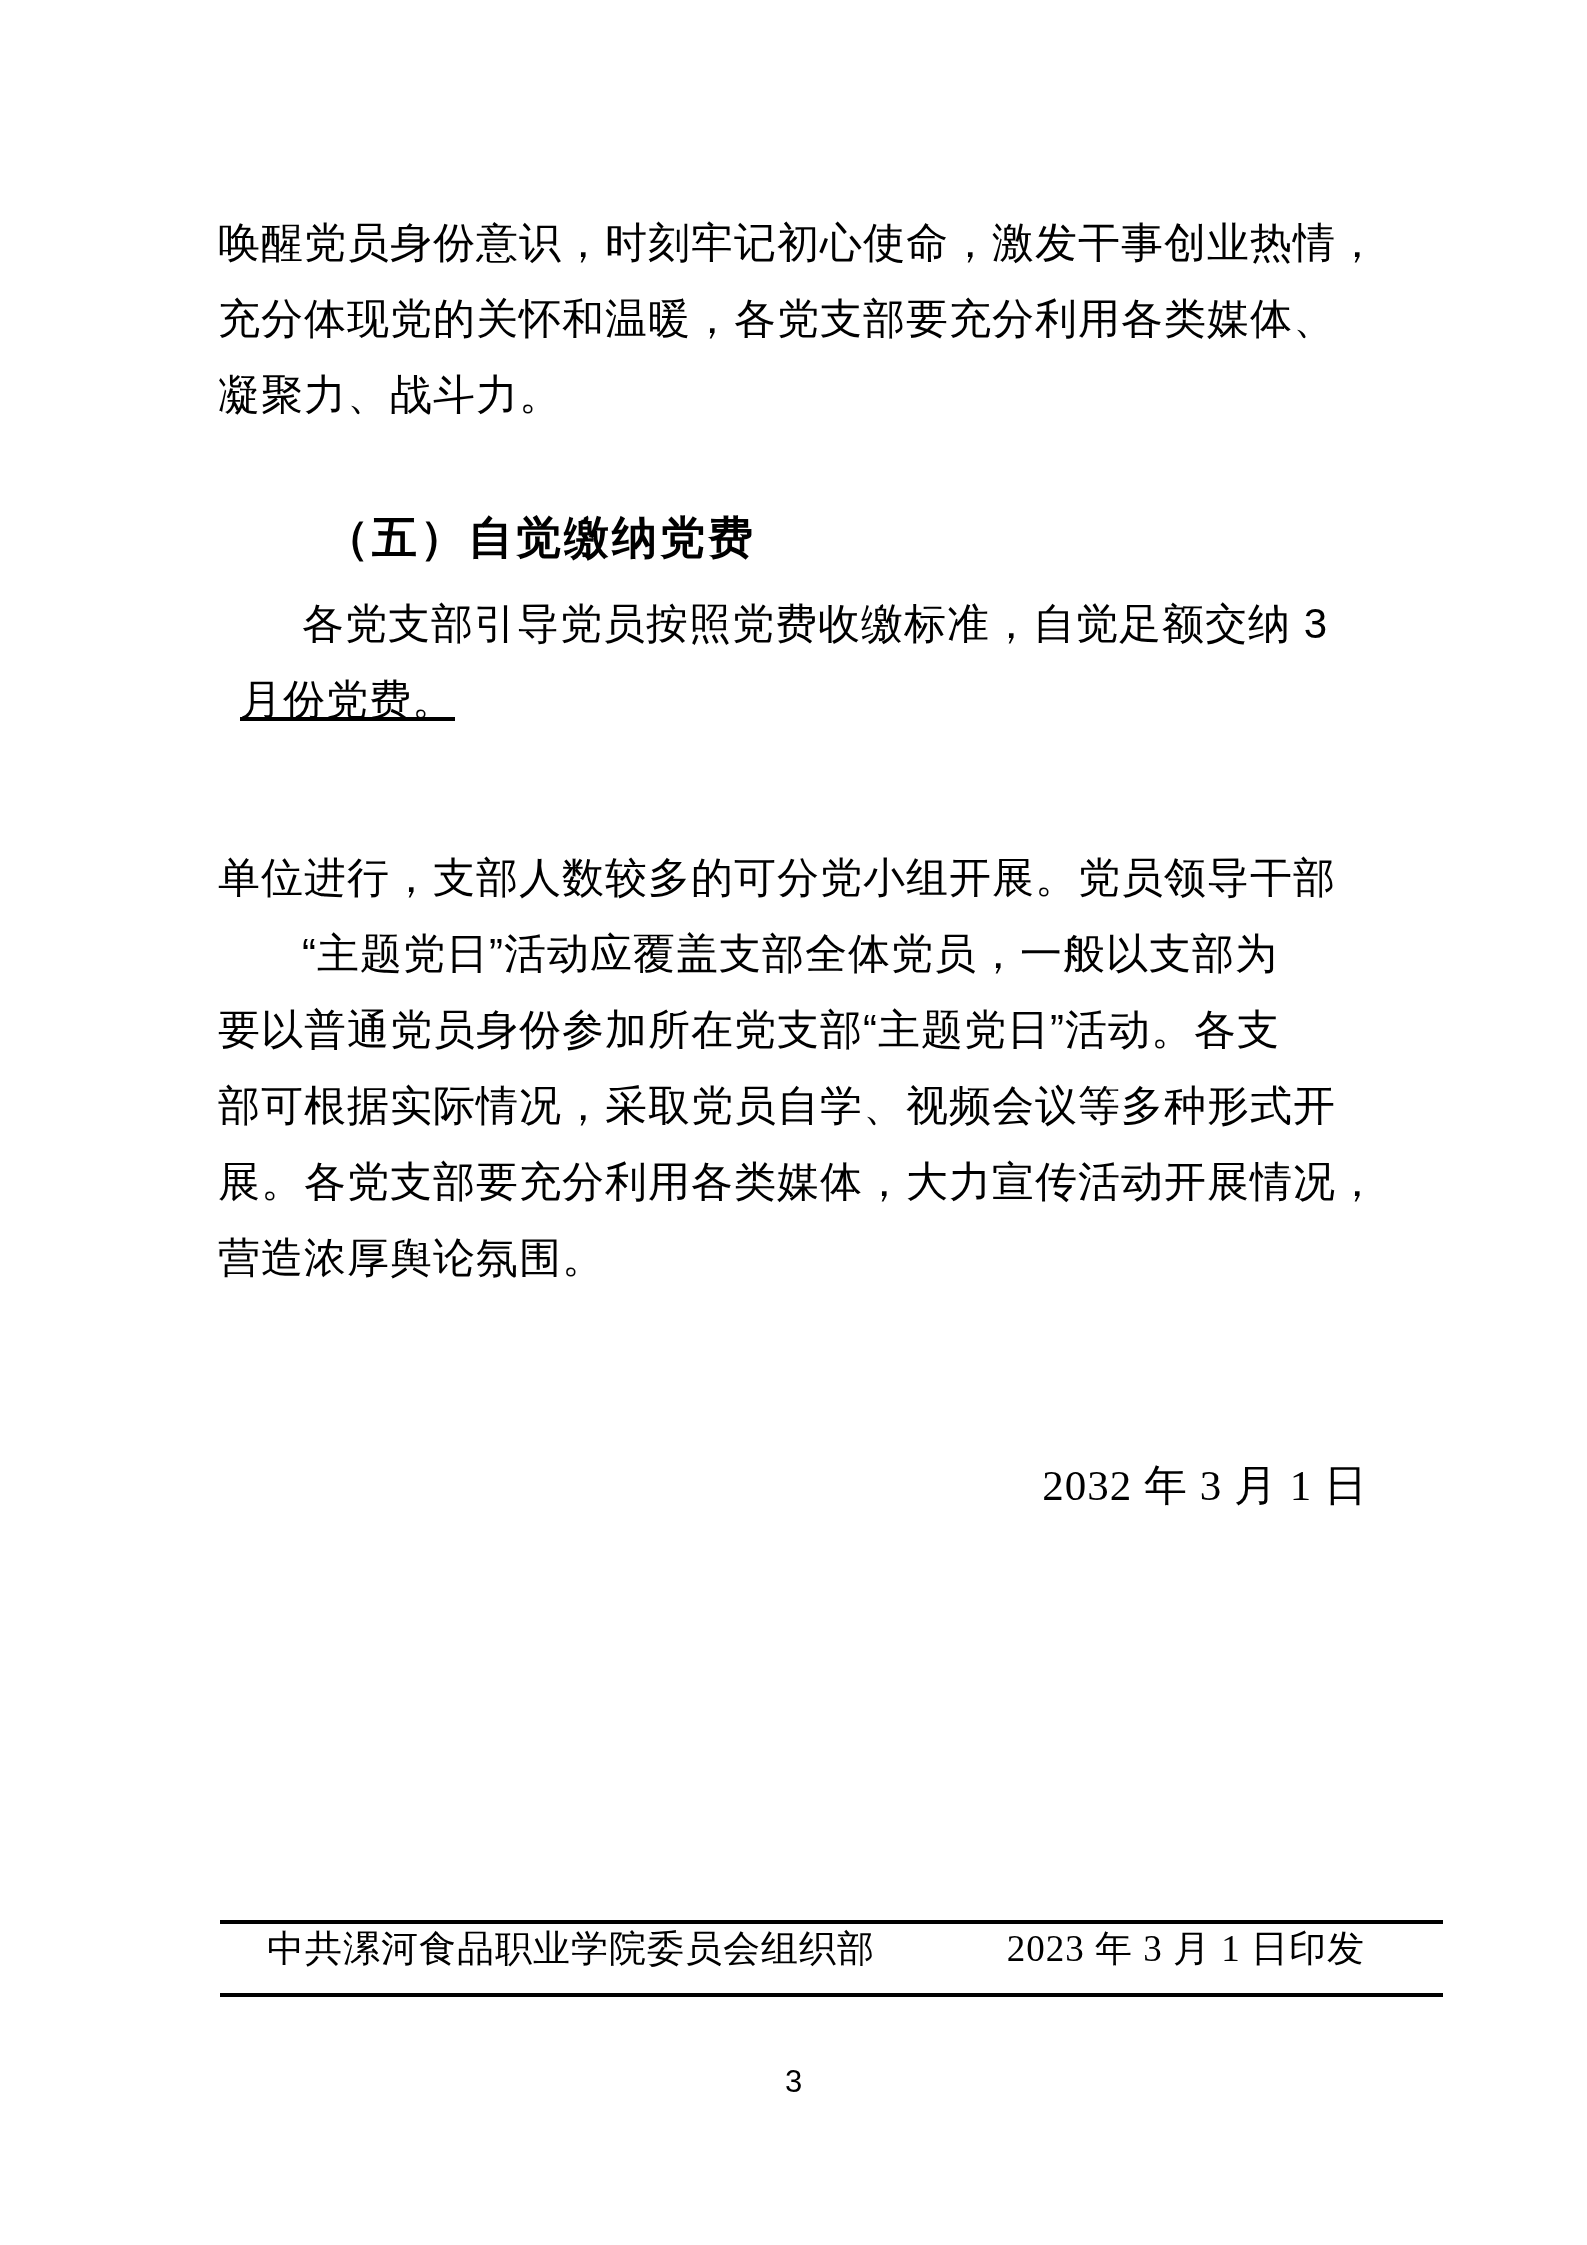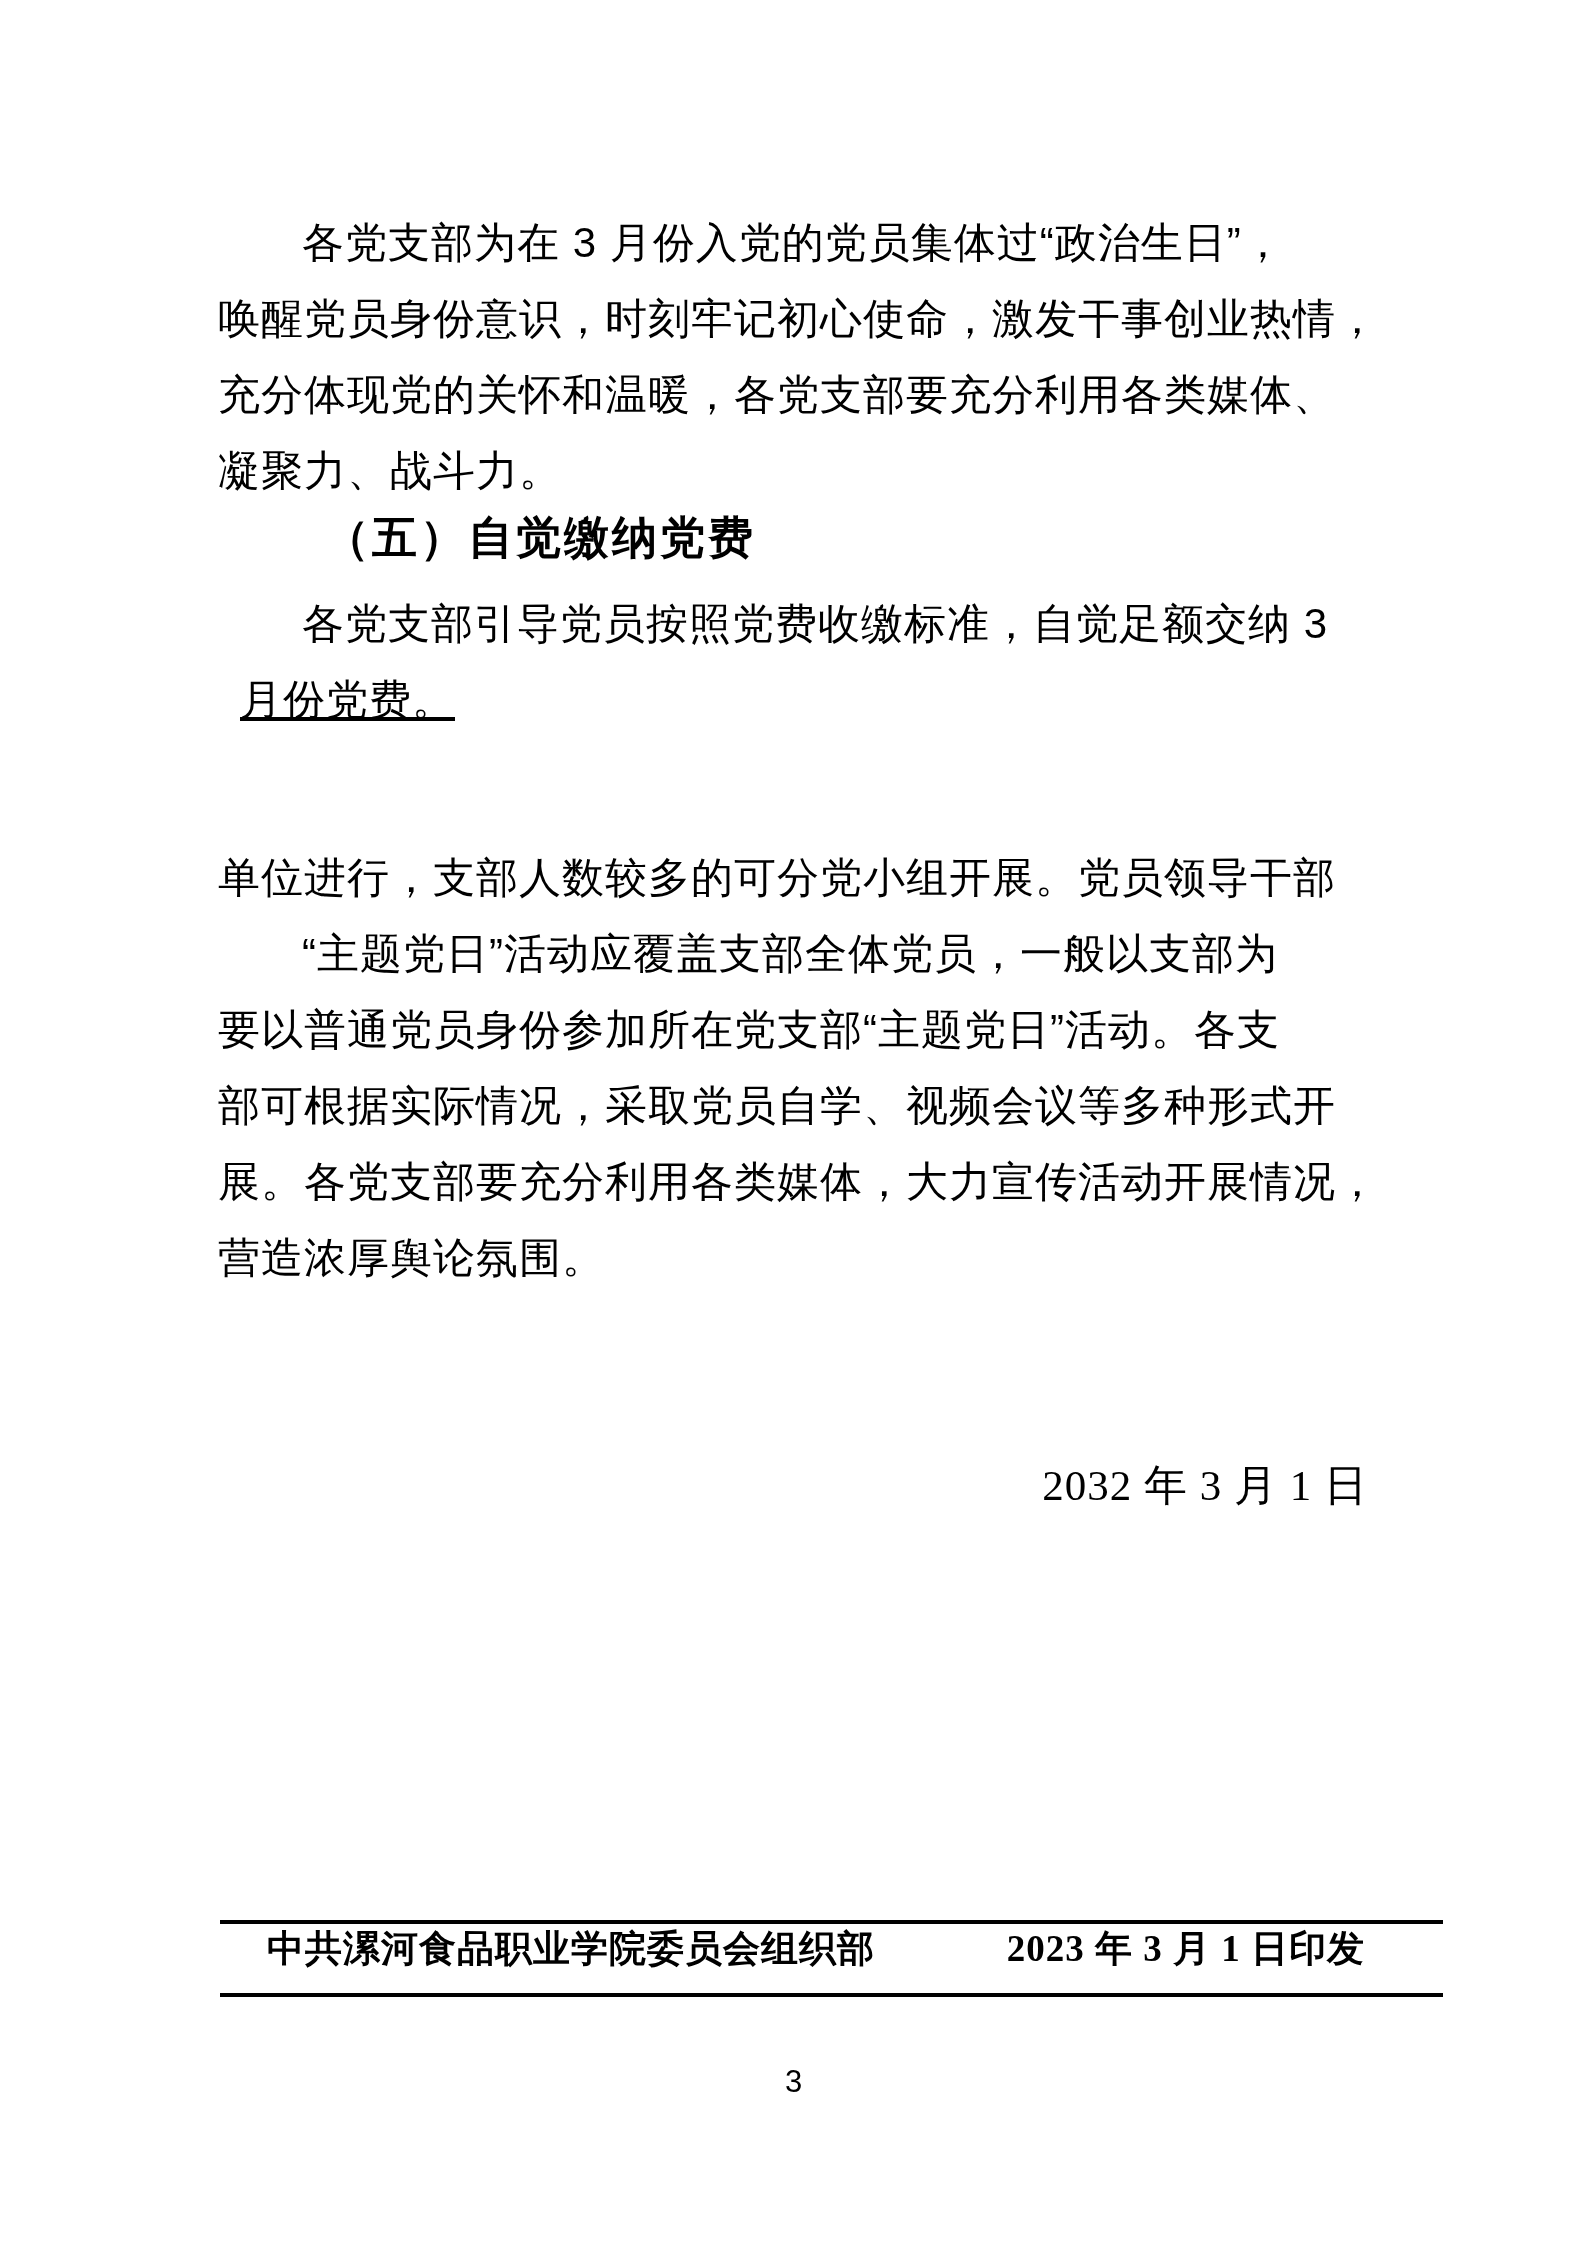--- a/index.html
+++ b/index.html
@@ -80,40 +80,38 @@
     display: flex;
     justify-content: space-between;
     align-items: center;
     box-sizing: border-box;
     padding-left: 47px;
     padding-right: 78px;
     font-family: "Liberation Serif", "DejaVu Serif", serif;
     font-size: 37px;
     letter-spacing: 1px;
     white-space: nowrap;
-    font-weight: bold;
   }
   .page-number {
     position: absolute;
     top: 2062px;
     left: 0;
     width: 100%;
     text-align: center;
     font-family: "Liberation Sans", sans-serif;
     font-size: 31px;
     line-height: 40px;
   }
 </style>
 </head>
 <body>
 
 <div class="page">
 
   <div class="block para" style="top:205px;">
-    <div class="line indent-2">各党支部为在 3 月份入党的党员集体过“政治生日”，</div>
     <div class="line">唤醒党员身份意识，时刻牢记初心使命，激发干事创业热情，</div>
     <div class="line">充分体现党的关怀和温暖，各党支部要充分利用各类媒体、</div>
     <div class="line">凝聚力、战斗力。</div>
   </div>
 
   <div class="block" style="top:500px;">
     <h3 class="heading-kai">（五）自觉缴纳党费</h3>
   </div>
 
   <div class="block para" style="top:586px;">

